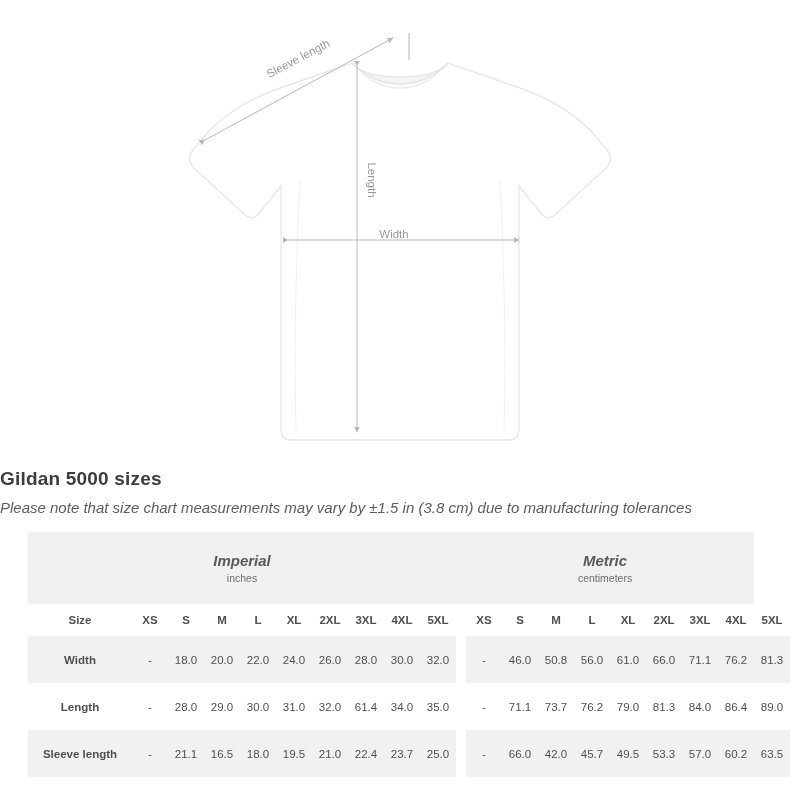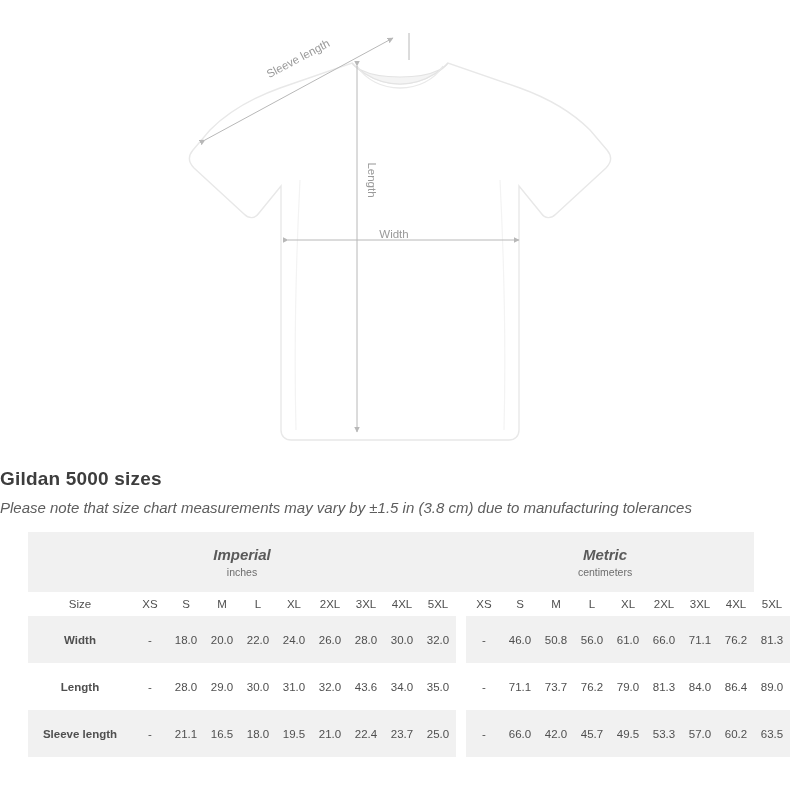--- a/index.html
+++ b/index.html
@@ -55,41 +55,41 @@
   }
   table.size-chart td, table.size-chart th {
     text-align: center;
     font-size: 11.5px;
     color: #4f4f4f;
     padding: 0;
     border: none;
   }
   .unit-row td {
     background: #f1f1f1;
-    height: 60px;
+    height: 72px;
     vertical-align: middle;
   }
   .unit-name {
     font-size: 15px;
     font-style: italic;
     font-weight: bold;
     color: #5a5a5a;
     display: block;
     line-height: 1.25;
   }
   .unit-sub {
     font-size: 10.5px;
     color: #6d6d6d;
     display: block;
     margin-top: 2px;
   }
   .sizes-row td {
-    height: 24px;
+    height: 32px;
     background: #ffffff;
-    font-weight: normal;
+    font-weight: bold;
     font-size: 11.5px;
     color: #4a4a4a;
     vertical-align: middle;
   }
   .data-row td {
     height: 47px;
     vertical-align: middle;
   }
   .row-shaded td { background: #f1f1f1; }
   .row-plain td  { background: #ffffff; }
@@ -253,21 +253,21 @@
       </tr>
 
       <tr class="data-row row-plain">
         <td class="row-label">Length</td>
         <td>-</td>
         <td>28.0</td>
         <td>29.0</td>
         <td>30.0</td>
         <td>31.0</td>
         <td>32.0</td>
-        <td>43.6</td>
+        <td>61.4</td>
         <td>34.0</td>
         <td>35.0</td>
         <td class="sep"></td>
         <td>-</td>
         <td>71.1</td>
         <td>73.7</td>
         <td>76.2</td>
         <td>79.0</td>
         <td>81.3</td>
         <td>84.0</td>

